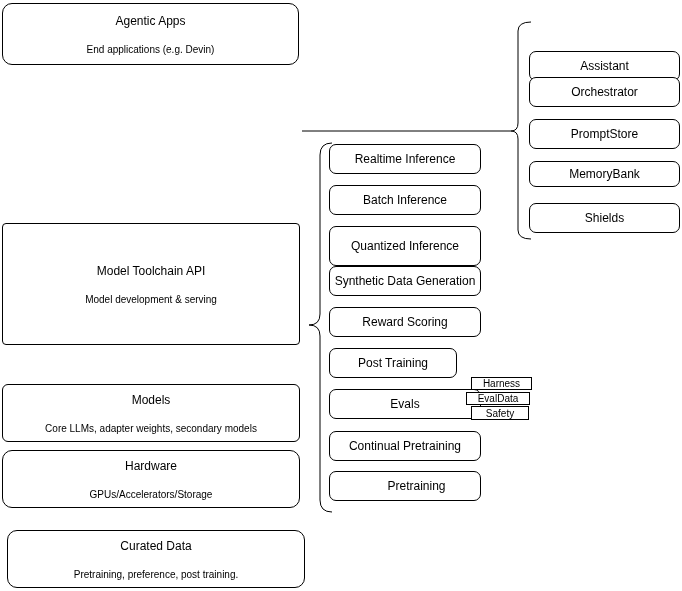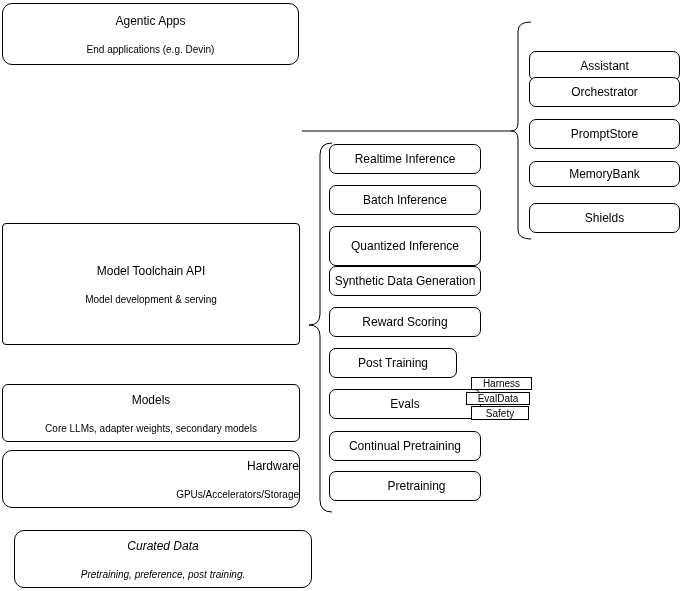--- a/index.html
+++ b/index.html
@@ -97,26 +97,26 @@
   <div class="node" style="left:2px; top:223px; width:298px; height:122px; border-radius:4px;">
     <div class="t">Model Toolchain API</div>
     <div class="s">Model development &amp; serving</div>
   </div>
 
   <div class="node" style="left:2px; top:384px; width:298px; height:58px; border-radius:6px;">
     <div class="t">Models</div>
     <div class="s">Core LLMs, adapter weights, secondary models</div>
   </div>
 
-  <div class="node" style="left:2px; top:450px; width:298px; height:58px; border-radius:10px;align-items:flex-end;">
+  <div class="node" style="left:2px; top:450px; width:298px; height:58px; border-radius:10px;">
     <div class="t">Hardware</div>
     <div class="s">GPUs/Accelerators/Storage</div>
   </div>
 
-  <div class="node" style="left:14px; top:530px; width:298px; height:58px; border-radius:10px;font-style:italic;">
+  <div class="node" style="left:7px; top:530px; width:298px; height:58px; border-radius:10px;">
     <div class="t">Curated Data</div>
     <div class="s">Pretraining, preference, post training.</div>
   </div>
 
   <div class="leaf" style="left:329px; top:185px; width:152px; height:30px;">Batch Inference</div>
   <div class="leaf" style="left:329px; top:144px; width:152px; height:30px;">Realtime Inference</div>
   <div class="leaf" style="left:329px; top:226px; width:152px; height:40px;">Quantized Inference</div>
   <div class="leaf" style="left:329px; top:266px; width:152px; height:30px;">Synthetic Data Generation</div>
   <div class="leaf" style="left:329px; top:307px; width:152px; height:30px;">Reward Scoring</div>
   <div class="leaf" style="left:329px; top:348px; width:128px; height:30px;">Post Training</div>

